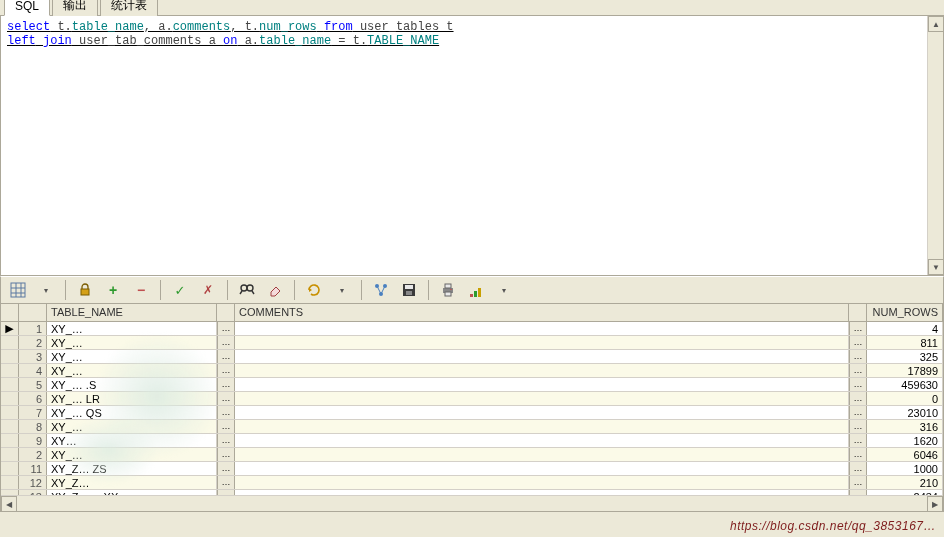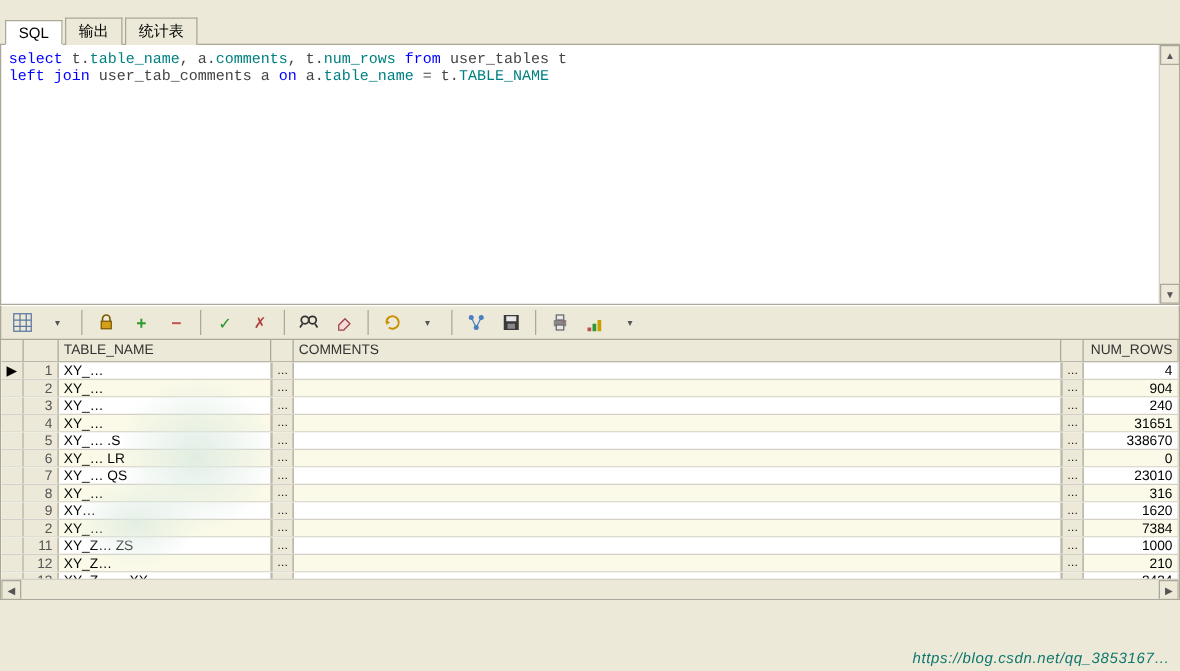--- a/index.html
+++ b/index.html
@@ -11,21 +11,21 @@
     height: 537px;
     overflow: hidden;
     position: relative;
   }
   
   .tab-bar {
     display: flex;
     align-items: flex-end;
     background: #ece9d8;
     border-bottom: 1px solid #aca899;
-    height: 36px;
+    height: 16px;
     padding-left: 4px;
   }
   .tab {
     padding: 2px 10px 2px 10px;
     border: 1px solid #aca899;
     border-bottom: none;
     background: #ece9d8;
     margin-right: 2px;
     font-size: 12px;
     cursor: pointer;
@@ -35,22 +35,23 @@
   .tab.active {
     background: #fff;
     border-bottom: 1px solid #fff;
     z-index: 2;
   }
   
   .sql-editor-wrap {
     border: 1px solid #aca899;
     border-top: none;
     background: #fff;
-    height: 208px;
+    height: 260px;
     position: relative;
+    text-decoration: underline;
   }
   .sql-editor {
     font-family: "Consolas","Courier New",monospace;
     font-size: 12px;
     padding: 4px 6px;
     white-space: pre;
     line-height: 14px;
   }
   .kw { color: #0000ff; }
   .ident { color: #008080; }
@@ -163,21 +164,21 @@
     width: 160px;
     height: 180px;
     pointer-events: none;
     background: radial-gradient(ellipse 90px 90px at 60% 40%, rgba(220,235,225,0.85), rgba(220,235,225,0) 70%),
                 radial-gradient(ellipse 70px 50px at 30% 70%, rgba(220,235,225,0.8), rgba(220,235,225,0) 70%);
     filter: blur(2px);
   }
   .watermark {
     position: absolute;
     right: 8px; bottom: 4px;
-    color: #0f766e;
+    color: #7f1d1d;
     font-size: 12px;
     letter-spacing: 0.5px;
     pointer-events: none;
     font-style: italic;
   }
   .bottom-scroll {
     position:absolute;
     left:0; right:0; bottom:0;
     height:16px;
     background:#ece9d8;
@@ -331,60 +332,60 @@
         <div class="gc col-marker"></div>
         <div class="gc col-rownum">2</div>
         <div class="gc col-tname">XY_…</div>
         <div class="gc col-btn">
           <div class="ellips-btn">…</div>
         </div>
         <div class="gc col-comments"></div>
         <div class="gc col-btn">
           <div class="ellips-btn">…</div>
         </div>
-        <div class="gc col-numrows">904</div>
+        <div class="gc col-numrows">811</div>
       </div>
       <div class="grid-row">
         <div class="gc col-marker"></div>
         <div class="gc col-rownum">3</div>
         <div class="gc col-tname">XY_…</div>
         <div class="gc col-btn">
           <div class="ellips-btn">…</div>
         </div>
         <div class="gc col-comments"></div>
         <div class="gc col-btn">
           <div class="ellips-btn">…</div>
         </div>
-        <div class="gc col-numrows">240</div>
+        <div class="gc col-numrows">325</div>
       </div>
       <div class="grid-row">
         <div class="gc col-marker"></div>
         <div class="gc col-rownum">4</div>
         <div class="gc col-tname">XY_…</div>
         <div class="gc col-btn">
           <div class="ellips-btn">…</div>
         </div>
         <div class="gc col-comments"></div>
         <div class="gc col-btn">
           <div class="ellips-btn">…</div>
         </div>
-        <div class="gc col-numrows">31651</div>
+        <div class="gc col-numrows">17899</div>
       </div>
       <div class="grid-row">
         <div class="gc col-marker"></div>
         <div class="gc col-rownum">5</div>
         <div class="gc col-tname">XY_…        .S</div>
         <div class="gc col-btn">
           <div class="ellips-btn">…</div>
         </div>
         <div class="gc col-comments"></div>
         <div class="gc col-btn">
           <div class="ellips-btn">…</div>
         </div>
-        <div class="gc col-numrows">338670</div>
+        <div class="gc col-numrows">459630</div>
       </div>
       <div class="grid-row">
         <div class="gc col-marker"></div>
         <div class="gc col-rownum">6</div>
         <div class="gc col-tname">XY_…      LR</div>
         <div class="gc col-btn">
           <div class="ellips-btn">…</div>
         </div>
         <div class="gc col-comments"></div>
         <div class="gc col-btn">
@@ -435,21 +436,21 @@
         <div class="gc col-marker"></div>
         <div class="gc col-rownum">2</div>
         <div class="gc col-tname">XY_…</div>
         <div class="gc col-btn">
           <div class="ellips-btn">…</div>
         </div>
         <div class="gc col-comments"></div>
         <div class="gc col-btn">
           <div class="ellips-btn">…</div>
         </div>
-        <div class="gc col-numrows">7384</div>
+        <div class="gc col-numrows">6046</div>
       </div>
       <div class="grid-row">
         <div class="gc col-marker"></div>
         <div class="gc col-rownum">11</div>
         <div class="gc col-tname">XY_Z…      ZS</div>
         <div class="gc col-btn">
           <div class="ellips-btn">…</div>
         </div>
         <div class="gc col-comments"></div>
         <div class="gc col-btn">

